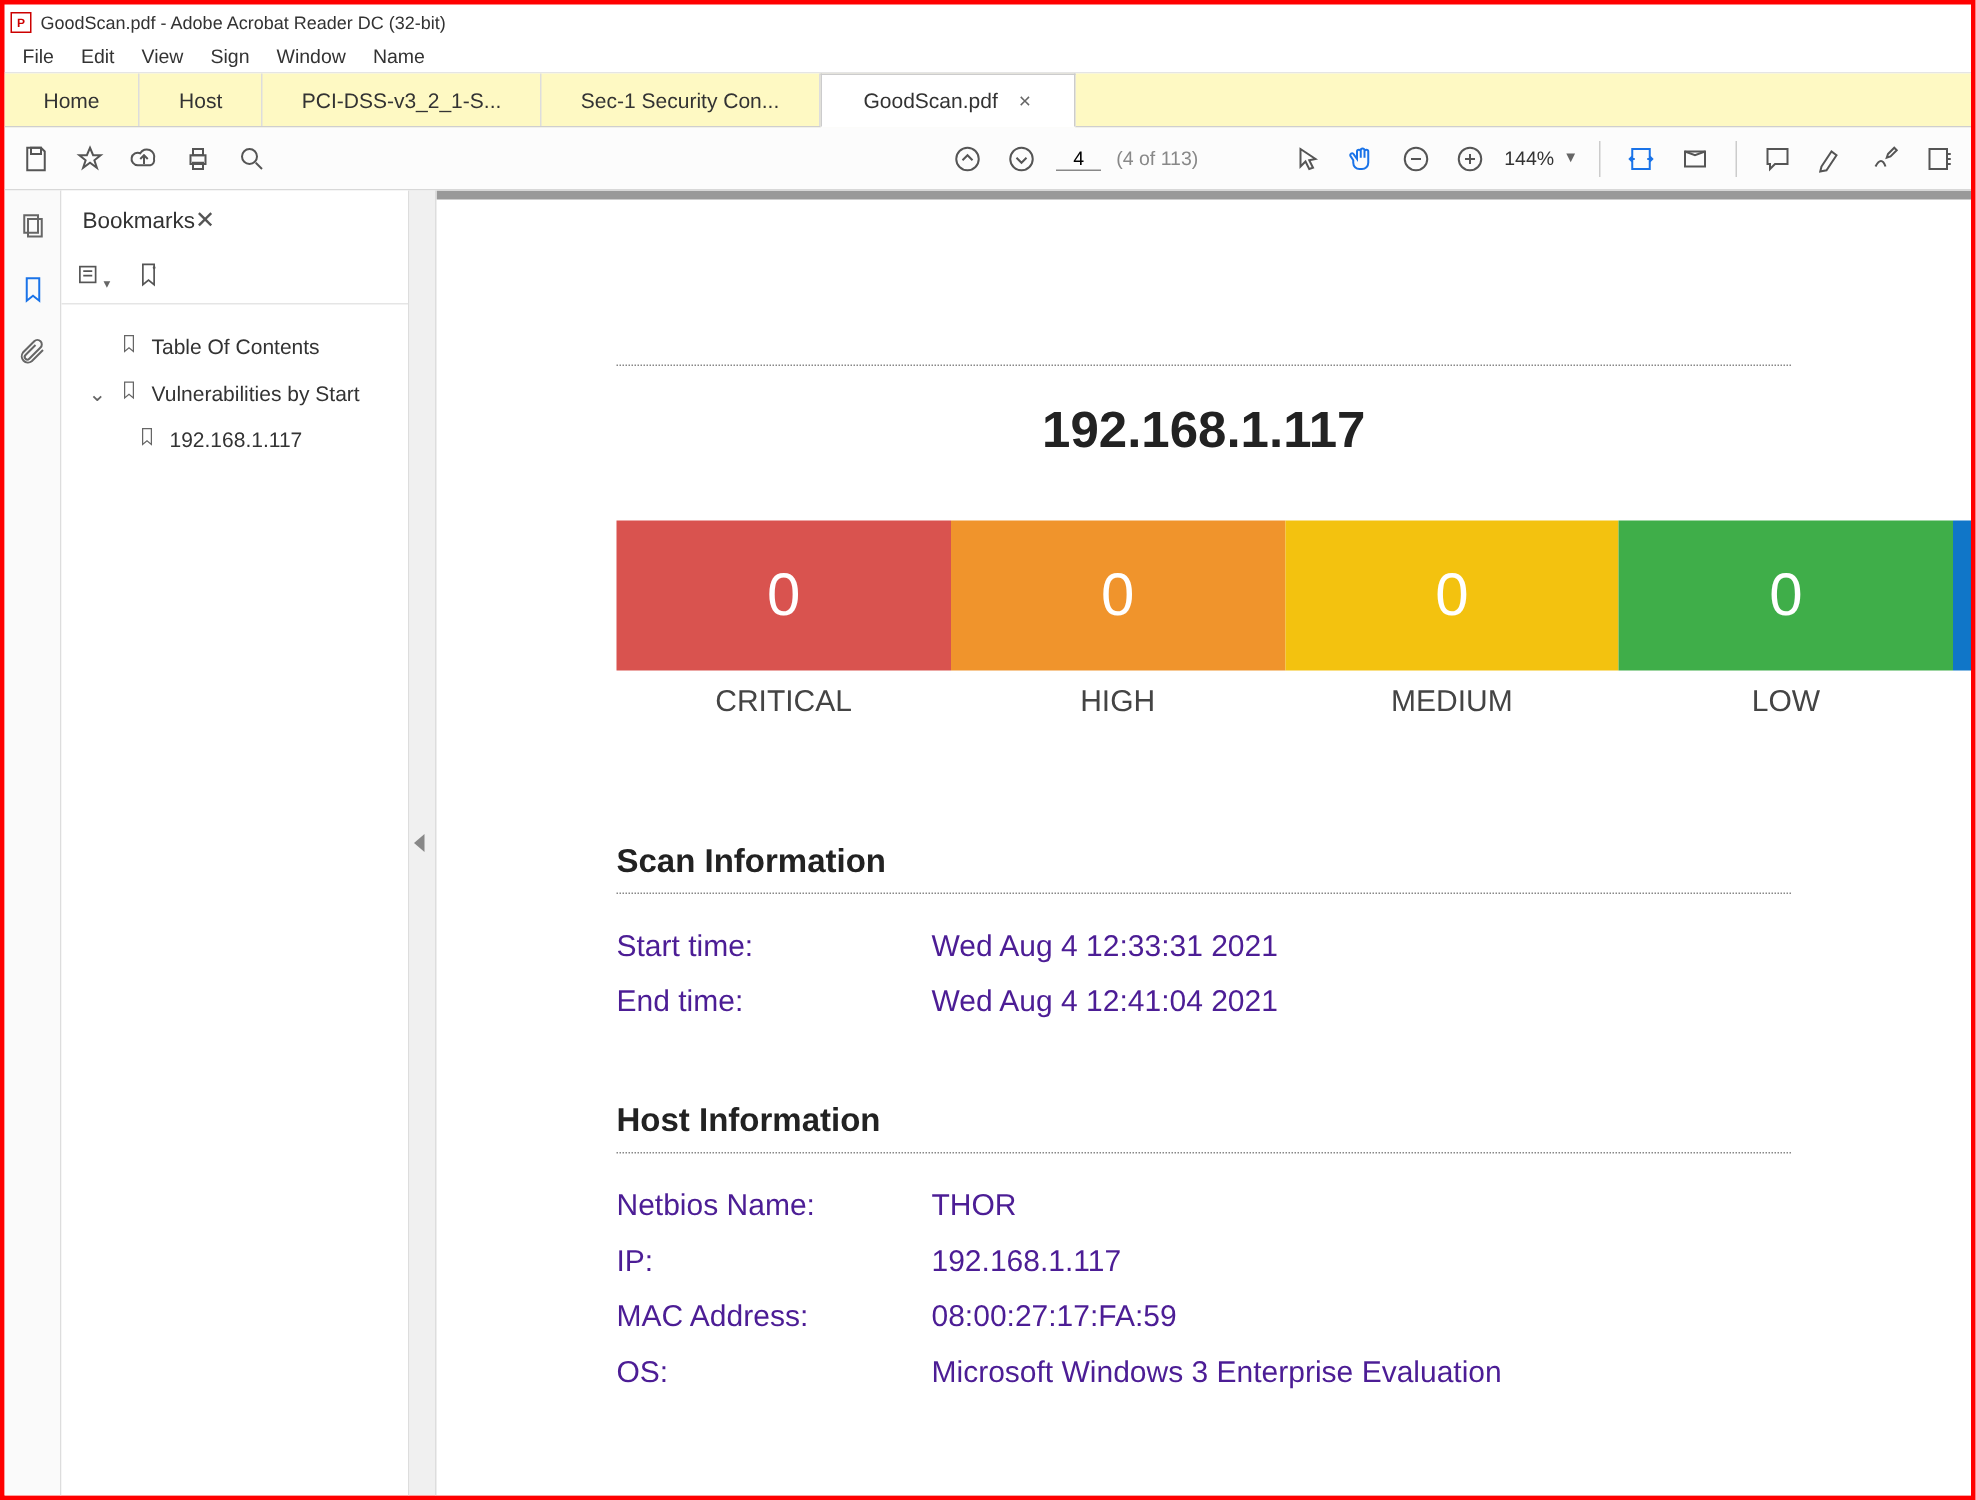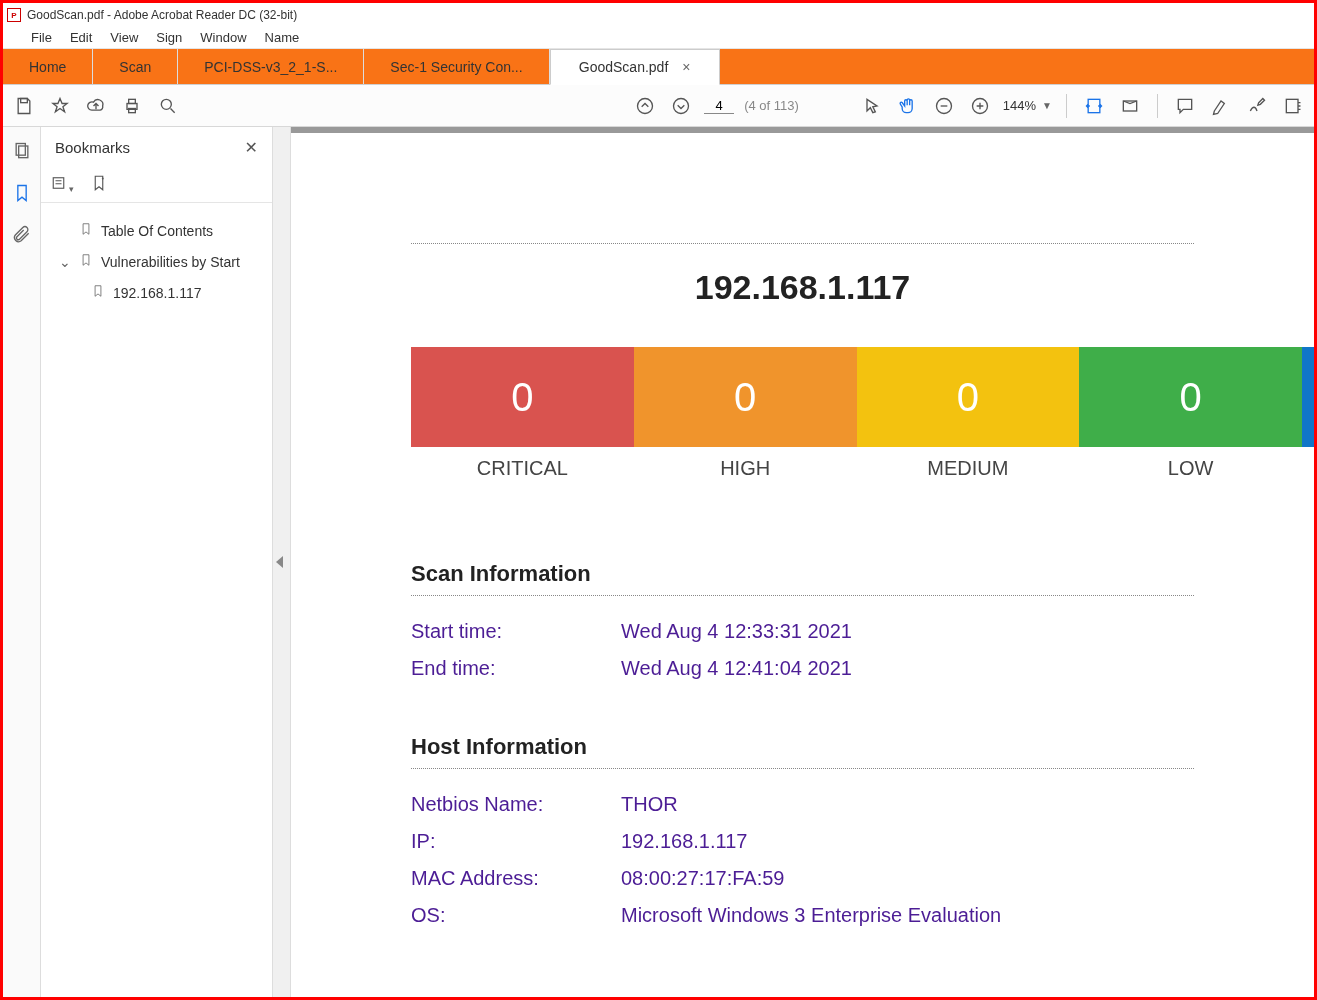--- a/index.html
+++ b/index.html
@@ -26,30 +26,30 @@
   width: 14px; height: 14px;
   border: 1px solid #c00;
   display: inline-flex; align-items:center; justify-content:center;
   font-size: 8px; color:#c00; font-weight:bold;
 }
 .menubar {
   height: 22px;
   display: flex;
   align-items: center;
   gap: 2px;
-  padding-left: 20px;
+  padding-left: 4px;
   font-size: 13px;
   color: #333;
   border-bottom: 1px solid #e5e5e5;
 }
 .menubar span { padding: 2px 8px; cursor: default; }
 
 .tabbar {
   height: 36px;
-  background: #f97316;
+  background: #fef9c3;
   border-bottom: 1px solid #cfcfcf;
   display: flex;
   align-items: stretch;
 }
 .tabbar .tab {
   padding: 0 26px;
   display: flex;
   align-items: center;
   font-size: 14px;
   color: #333;
@@ -111,21 +111,21 @@
 .leftrail .rail-icon svg{ width:20px;height:20px; stroke:currentColor; fill:none; stroke-width:1.6;}
 
 .bookmarks-panel {
   width: 232px;
   background: #fff;
   border-right: 1px solid #ddd;
   display:flex; flex-direction:column;
 }
 .bm-header {
   height: 40px;
-  display:flex; align-items:center; justify-content:space-between;
+  display:flex; align-items:center; justify-content:flex-start;
   padding: 0 14px;
   font-size: 15px;
   color:#333;
 }
 .bm-header .close { font-size:16px; color:#555; cursor:default;}
 .bm-toolbar {
   height: 36px;
   display:flex; align-items:center;
   padding: 0 10px; gap:16px;
   border-bottom: 1px solid #e5e5e5;
@@ -238,21 +238,21 @@
   <span>Sign</span>
   <span>Window</span>
   <span>Name</span>
 </div>
 
 <div class="tabbar">
   <div class="tab">
       <span>Home</span>
     </div>
   <div class="tab">
-      <span>Scan</span>
+      <span>Host</span>
     </div>
   <div class="tab doc">
       <span>PCI-DSS-v3_2_1-S...</span>
     </div>
   <div class="tab doc">
       <span>Sec-1 Security Con...</span>
     </div>
   <div class="tab doc active">
     <span>GoodScan.pdf</span>
     <span class="close">×</span>

